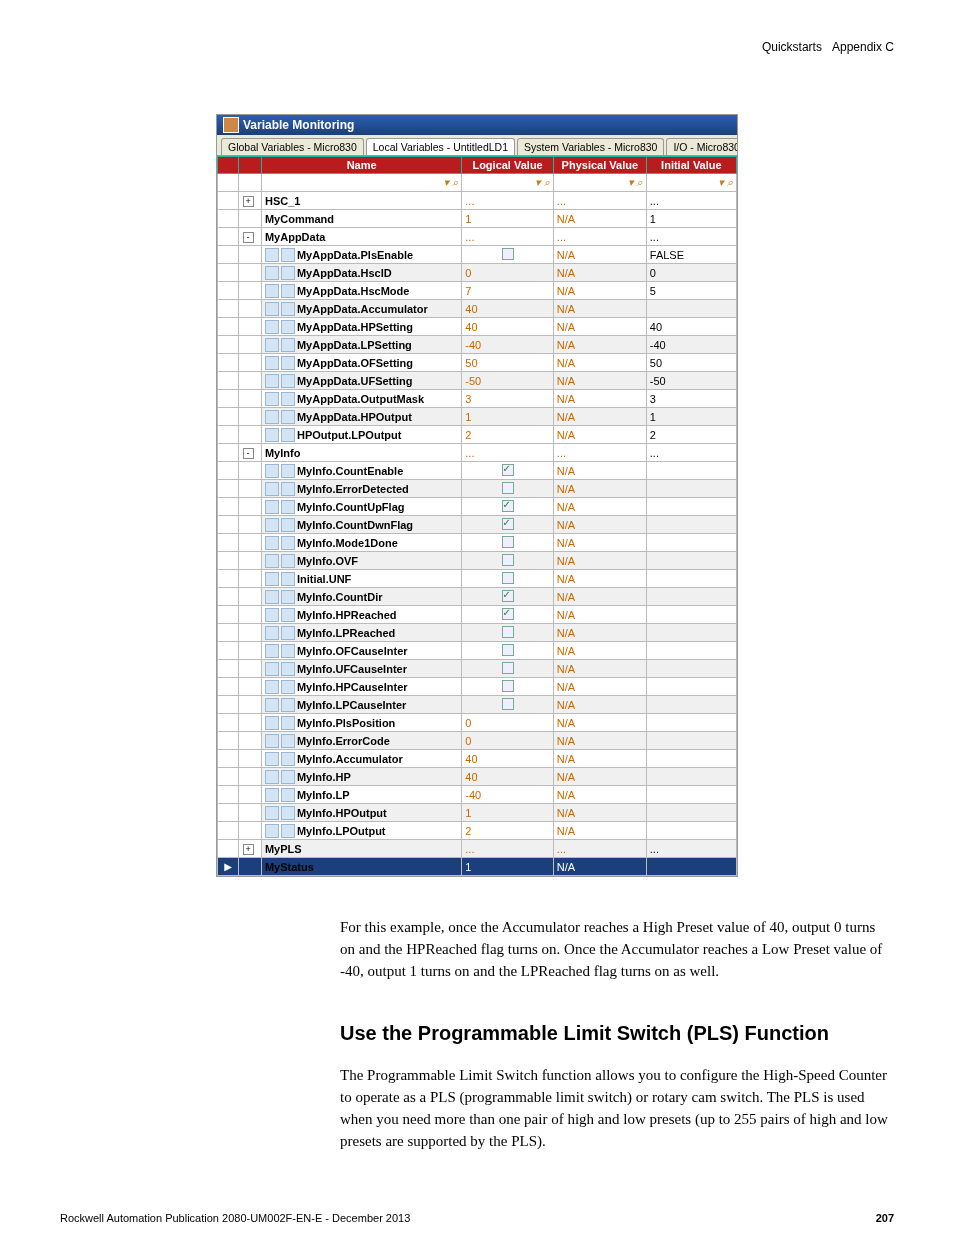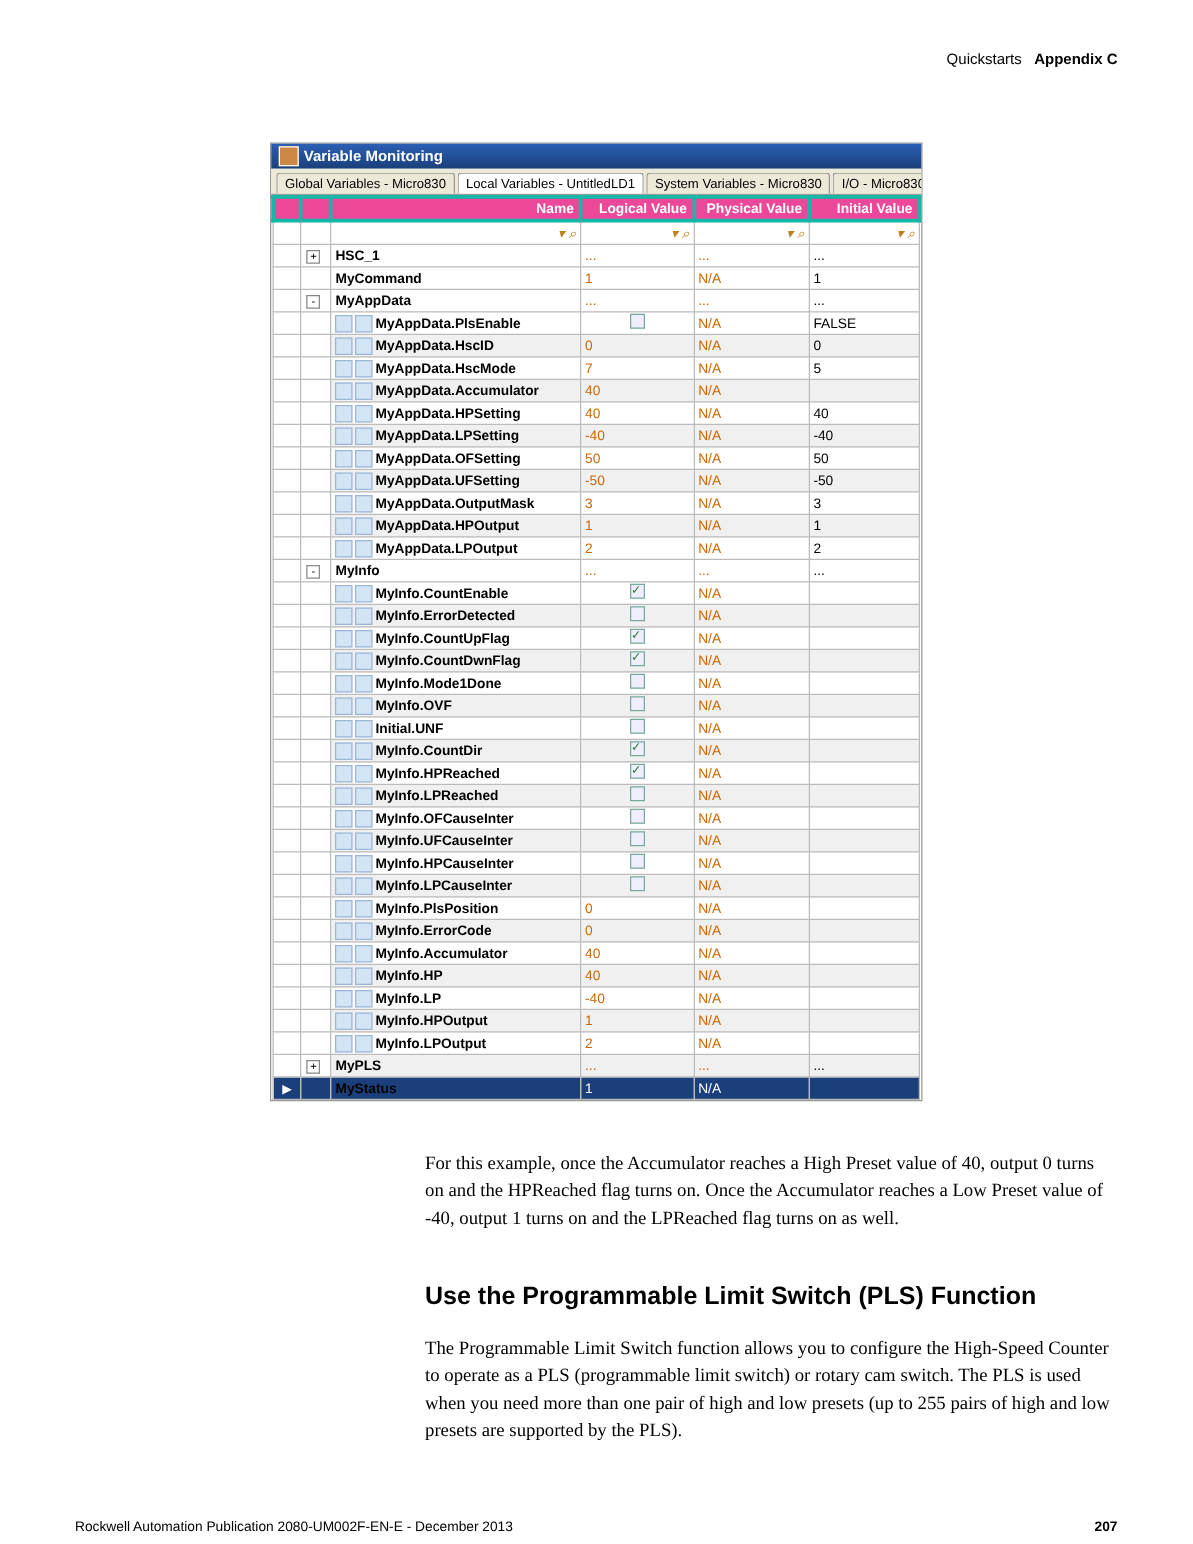--- a/index.html
+++ b/index.html
@@ -10,21 +10,21 @@
     color: #000;
     width: 954px;
     box-sizing: border-box;
   }
   .header {
     text-align: right;
     font-family: Arial, Helvetica, sans-serif;
     font-size: 12px;
     margin-bottom: 60px;
   }
-  .header .bold { font-weight: bold; }
+  .header .bold { font-weight: normal; }
   .shot {
     width: 520px;
     margin: 0 auto 40px auto;
     border: 1px solid #999;
     font-family: Tahoma, Arial, sans-serif;
     font-size: 11px;
   }
   .titlebar {
     background: linear-gradient(#2b5fb4, #1a3f7a);
     color: #fff;
@@ -60,27 +60,27 @@
     color: #000;
   }
   .tab.active {
     background: #fff;
   }
   table.varmon {
     border-collapse: collapse;
     width: 100%;
   }
   table.varmon th {
-    background: #ec4899;
+    background: #b91c1c;
     color: #fff;
     font-size: 11px;
     font-weight: bold;
     padding: 2px 4px;
-    border: 3px solid #14b8a6;
-    text-align: right;
+    border: 1px solid #14b8a6;
+    text-align: center;
   }
   table.varmon td {
     border: 1px solid #bbb;
     padding: 1px 3px;
     height: 15px;
     vertical-align: middle;
   }
   .filter-row td {
     background: #fff;
     text-align: right;
@@ -375,21 +375,21 @@
           <td class="odd-bg"><span class="pv">N/A</span></td>
           <td class="odd-bg"><span class="iv">1</span></td>
         </tr>
         <tr>
           <td class="row-marker"></td>
           <td style="text-align: center;"></td>
           <td>
             <span class="tree-cell">
               <span class="indent-box"></span>
               <span class="indent-box"></span>
-              <span class="name-text">MyAppData.LPOutput</span>
+              <span class="name-text">HPOutput.LPOutput</span>
             </span>
           </td>
           <td><span class="lv">2</span></td>
           <td><span class="pv">N/A</span></td>
           <td><span class="iv">2</span></td>
         </tr>
         <tr>
           <td class="row-marker"></td>
           <td style="text-align: center;"><span class="expander">-</span></td>
           <td>

